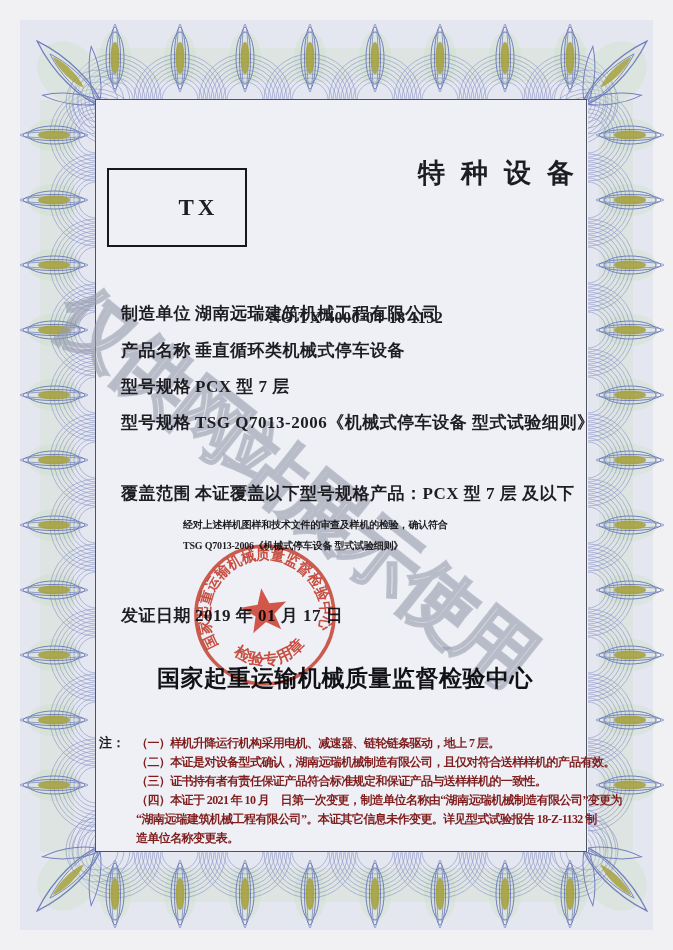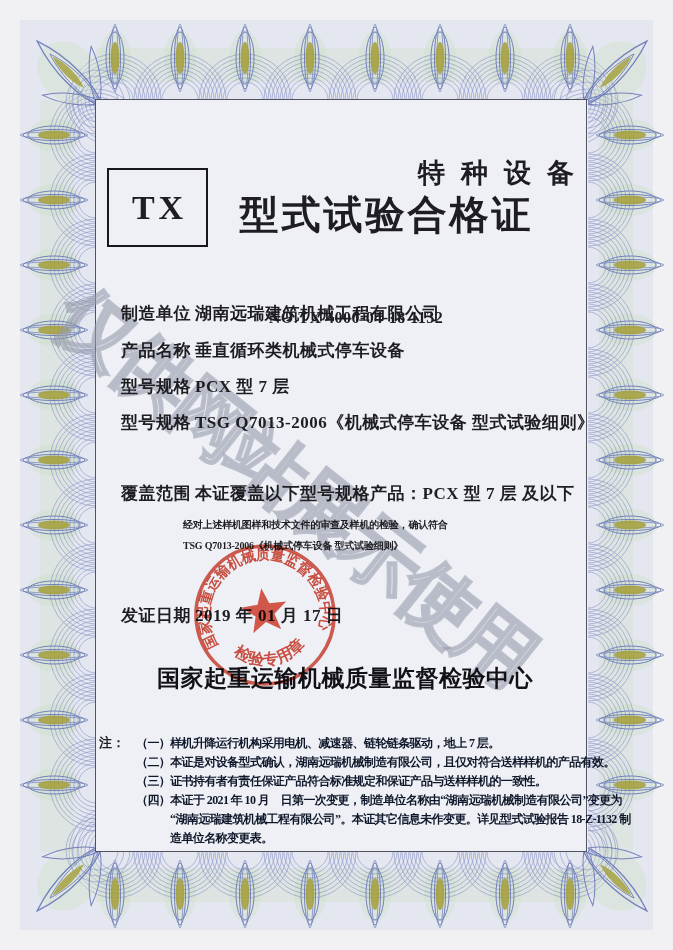--- a/index.html
+++ b/index.html
@@ -8,41 +8,41 @@
   .page{position:absolute;left:0;top:0;width:673px;height:950px;overflow:hidden;}
   .border-svg{position:absolute;left:0;top:0;z-index:1;}
   .frame{position:absolute;left:95px;top:99px;width:490px;height:751px;border:1.5px solid #50535e;z-index:2;}
   .watermark{position:absolute;left:98px;top:266px;z-index:3;font-size:76px;font-weight:700;
        letter-spacing:-3px;white-space:nowrap;color:rgba(168,172,186,0.14);
        -webkit-text-stroke:2.5px rgba(148,153,170,0.55);
        transform:rotate(38.5deg);transform-origin:0 0;
        font-family:"Liberation Sans","DejaVu Sans",sans-serif;}
   .tx-box{position:absolute;left:107px;top:168px;width:97px;height:75px;border:2px solid #17171c;
        display:flex;align-items:center;justify-content:center;z-index:4;
-       font-size:34px;font-weight:700;letter-spacing:4px;text-indent:4px;}
+       font-size:23px;font-weight:700;letter-spacing:4px;text-indent:4px;padding-left:39px;}
   .subtitle{position:absolute;left:180px;top:155px;width:410px;text-align:right;z-index:4;
        font-size:27px;font-weight:700;letter-spacing:16px;text-indent:16px;}
   .title{position:absolute;left:180px;top:188px;width:410px;text-align:center;z-index:4;
        font-size:39px;font-weight:700;letter-spacing:3px;text-indent:3px;}
   .cert-no{position:absolute;left:96px;top:261px;width:520px;text-align:center;z-index:4;
        font-size:16px;font-weight:600;letter-spacing:0.5px;margin-top:48px;}
   .row{position:absolute;left:121px;display:flex;z-index:4;font-size:17px;font-weight:600;letter-spacing:0.5px;}
   .row .lab{width:74px;flex:none;}
   .row .val{white-space:nowrap;}
   .r1{top:302px}.r2{top:339px}.r3{top:375px}.r4{top:411px}.r5{top:447px}.r6{top:482px}
   .issue-row{top:604px}
   .statement{position:absolute;left:183px;top:514px;z-index:4;font-size:10px;font-weight:600;
        line-height:21px;letter-spacing:-0.2px;white-space:nowrap;}
   .org-name{position:absolute;left:95px;top:663px;width:500px;text-align:center;z-index:4;
        font-size:23px;font-weight:700;letter-spacing:0.5px;color:#121216;}
   .notes-label{position:absolute;left:99px;top:734px;z-index:4;font-size:13px;font-weight:700;}
   .notes{position:absolute;left:136px;top:734px;width:460px;z-index:4;font-size:12px;font-weight:600;
-       letter-spacing:-0.6px;line-height:19px;color:#0f172a;}
+       letter-spacing:-0.6px;line-height:19px;color:#7f1d1d;}
   .note-line{white-space:nowrap;}
-  .note-cont{margin-left:34px;}
+  .note-cont{}
   .stamp{position:absolute;left:190px;top:540px;width:150px;height:150px;z-index:5;
        mix-blend-mode:multiply;opacity:0.9;}
 </style>
 </head>
 <body>
 
 <div class="page">
 
   <svg class="border-svg" width="673" height="950" viewBox="0 0 673 950">
     <defs>
@@ -142,21 +142,20 @@
 
   <div class="frame"></div>
 
   <div class="watermark">仅供网站展示使用</div>
 
   <div class="tx-box">
     <span>TX</span>
   </div>
 
   <div class="subtitle">特种设备</div>
-  <div class="title">型式试验合格证</div>
   <div class="cert-no">NO.TX 4000-04-18 1132</div>
 
   <div class="row r2">
     <span class="lab">产品名称</span>
     <span class="val">垂直循环类机械式停车设备</span>
   </div>
   <div class="row r1">
     <span class="lab">制造单位</span>
     <span class="val">湖南远瑞建筑机械工程有限公司</span>
   </div>

